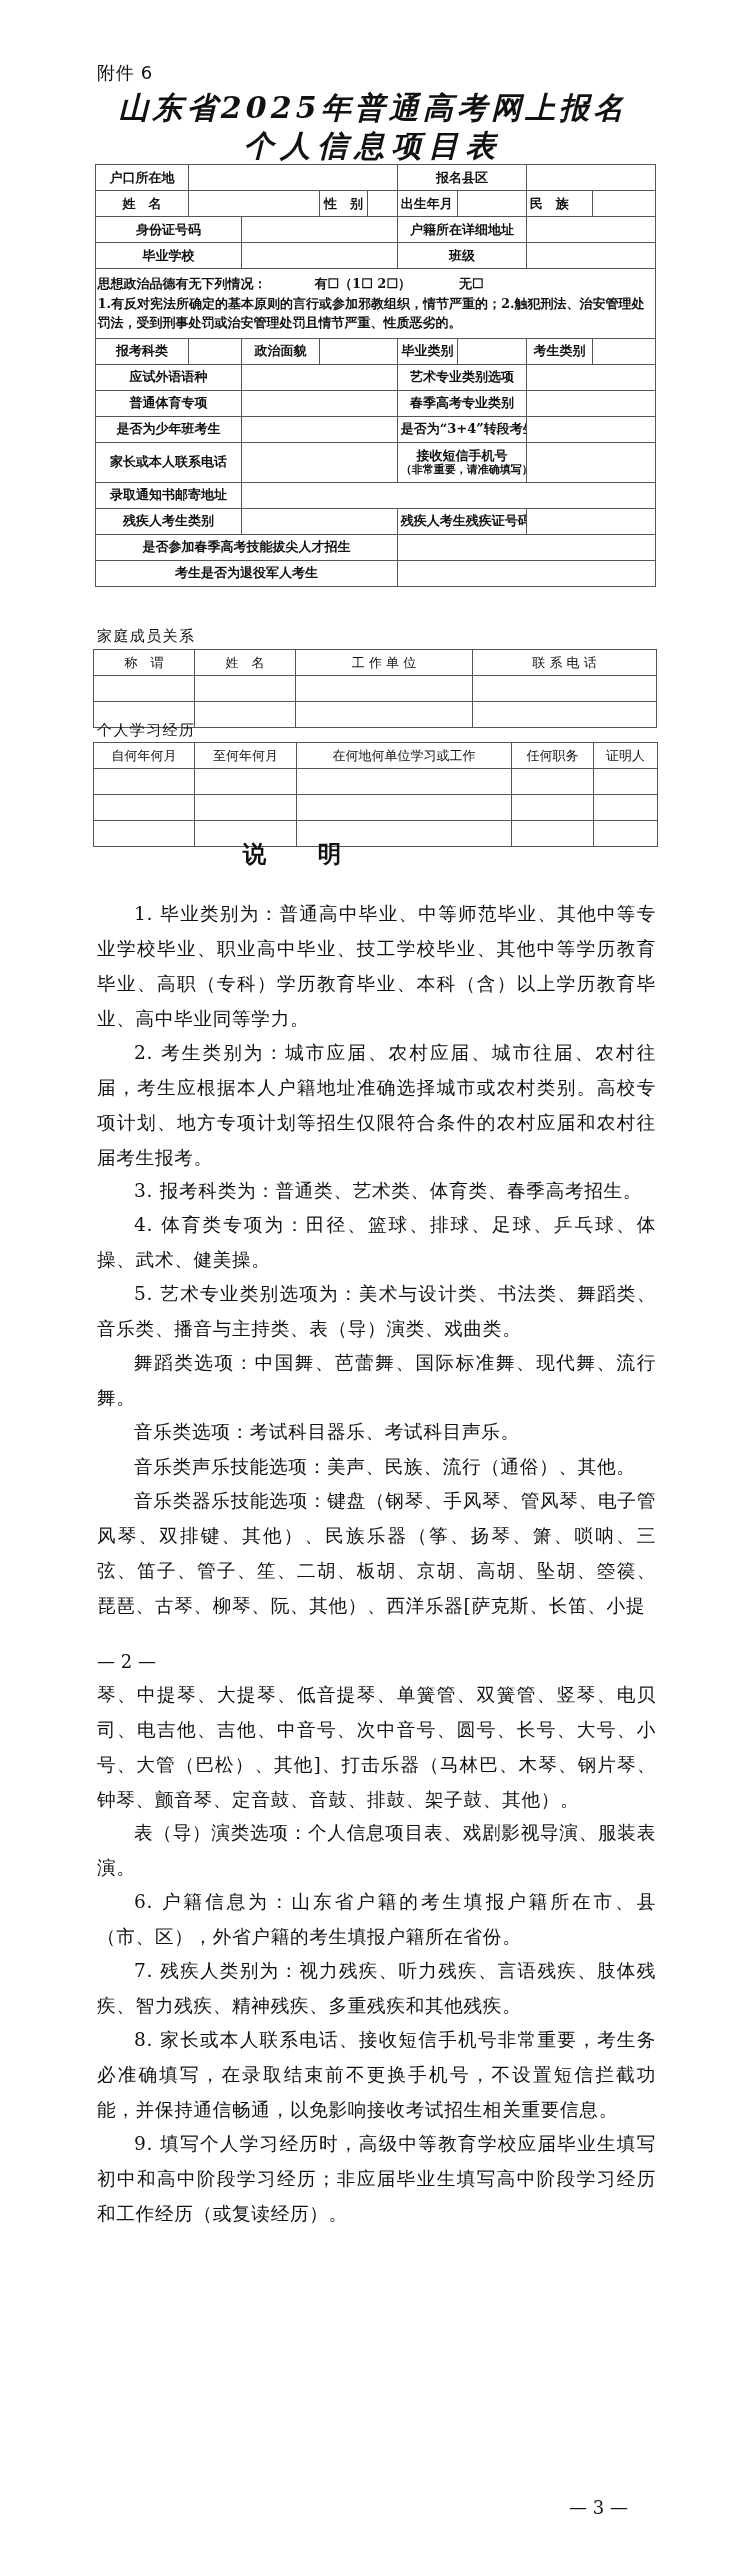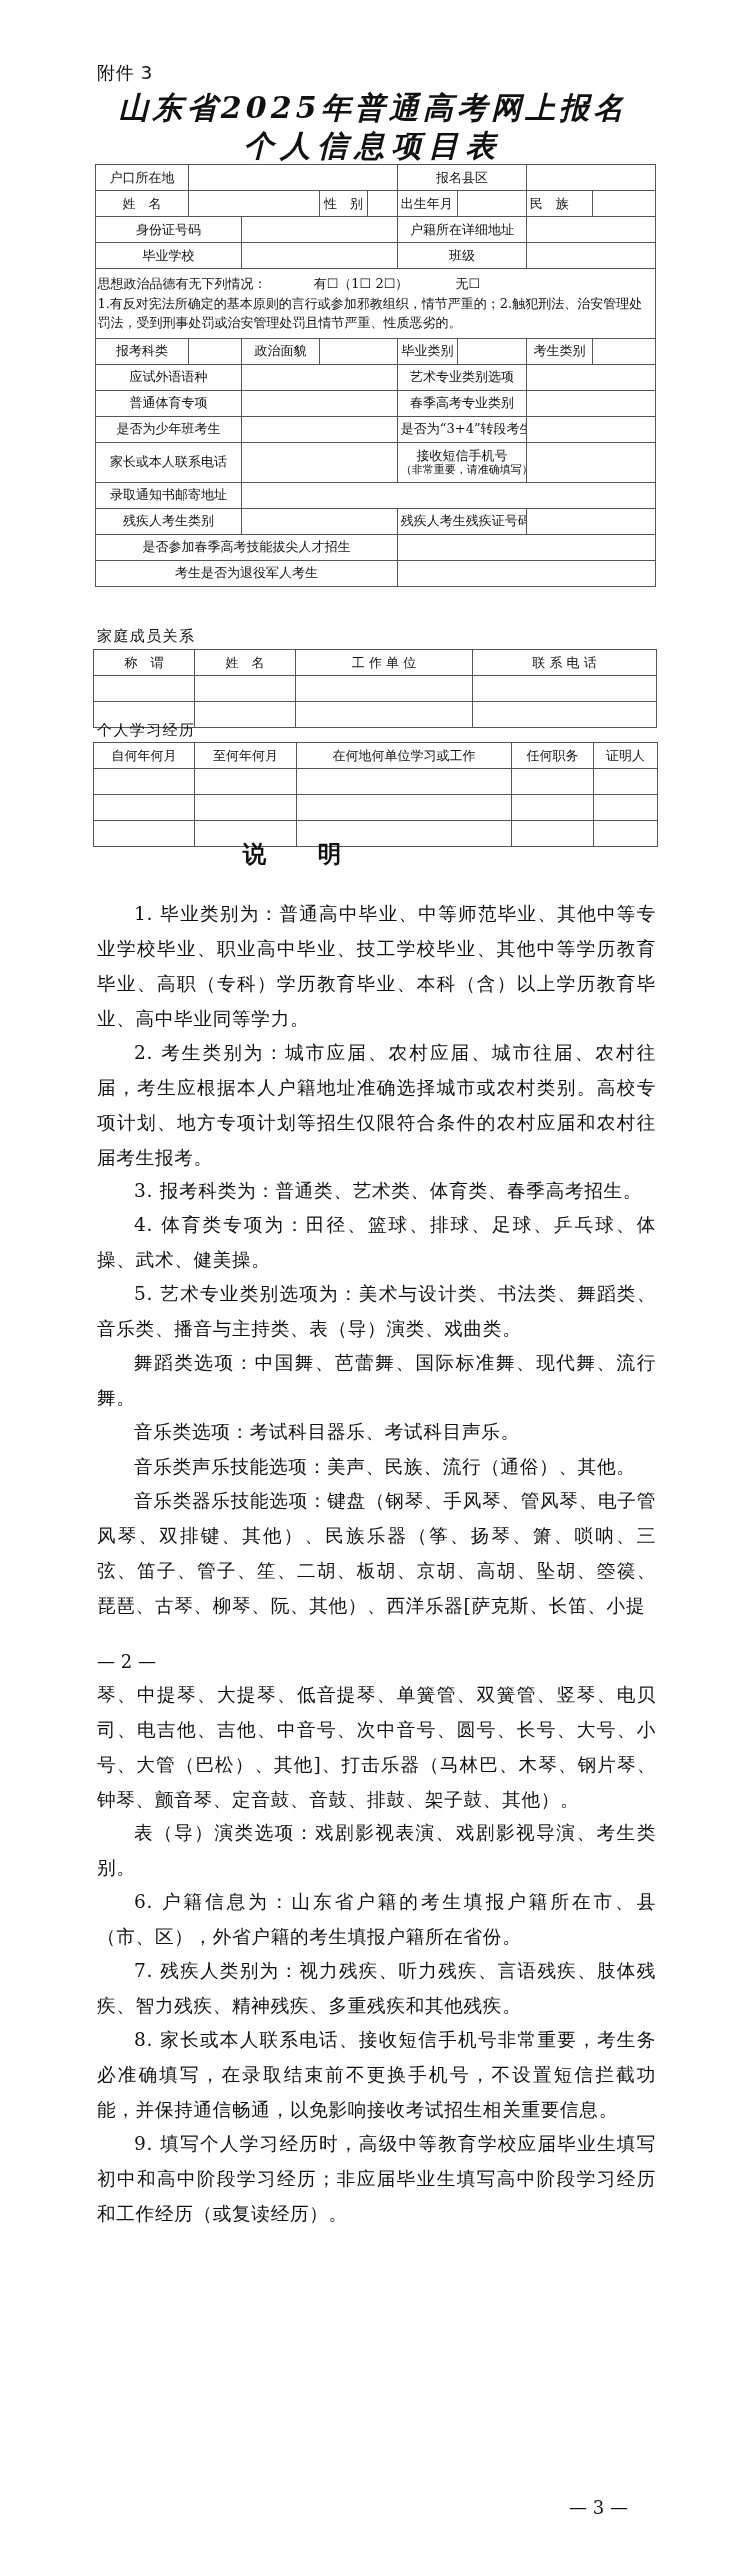--- a/index.html
+++ b/index.html
@@ -20,25 +20,25 @@
   .section-label { font-size: 15px; letter-spacing: 1.4px; }
 
   .sm-title { left: 0; width: 598px; top: 838px; text-align: center; font-size: 23.5px; font-weight: bold; letter-spacing: 14px; }
   .para { left: 97px; width: 559px; font-size: 18.6px; line-height: 35px; text-align: justify; letter-spacing: 0.7px; }
   .indent { text-indent: 37px; }
   .pnum { font-size: 18px; }
 </style>
 </head>
 <body>
 
-<div class="abs attach">附件 3</div>
+<div class="abs attach">附件 6</div>
 <div class="abs title1">山东省2025年普通高考网上报名</div>
 <div class="abs title2">个人信息项目表</div>
 
-<table class="form abs" style="left:95px; top:164px; width:559px;">
+<table class="form abs" style="left:95px; top:164px; width:559px;font-weight:bold;">
   <colgroup>
     <col style="width:93px">
       <col style="width:53px">
       <col style="width:78px">
       <col style="width:48px">
       <col style="width:30px">
     <col style="width:60px">
       <col style="width:69px">
       <col style="width:66px">
       <col style="width:63px">
@@ -219,20 +219,20 @@
 <div class="abs para indent" style="top:1207px;">4. 体育类专项为：田径、篮球、排球、足球、乒乓球、体操、武术、健美操。</div>
 <div class="abs para indent" style="top:1276px;">5. 艺术专业类别选项为：美术与设计类、书法类、舞蹈类、音乐类、播音与主持类、表（导）演类、戏曲类。</div>
 <div class="abs para indent" style="top:1345px;">舞蹈类选项：中国舞、芭蕾舞、国际标准舞、现代舞、流行舞。</div>
 <div class="abs para indent" style="top:1414px;">音乐类选项：考试科目器乐、考试科目声乐。</div>
 <div class="abs para indent" style="top:1449px;">音乐类声乐技能选项：美声、民族、流行（通俗）、其他。</div>
 <div class="abs para indent" style="top:1483px;">音乐类器乐技能选项：键盘（钢琴、手风琴、管风琴、电子管风琴、双排键、其他）、民族乐器（筝、扬琴、箫、唢呐、三弦、笛子、管子、笙、二胡、板胡、京胡、高胡、坠胡、箜篌、琵琶、古琴、柳琴、阮、其他）、西洋乐器[萨克斯、长笛、小提</div>
 
 <div class="abs pnum" style="left:97px; top:1651px;">— 2 —</div>
 
 <div class="abs para" style="top:1677px;">琴、中提琴、大提琴、低音提琴、单簧管、双簧管、竖琴、电贝司、电吉他、吉他、中音号、次中音号、圆号、长号、大号、小号、大管（巴松）、其他]、打击乐器（马林巴、木琴、钢片琴、钟琴、颤音琴、定音鼓、音鼓、排鼓、架子鼓、其他）。</div>
-<div class="abs para indent" style="top:1815px;">表（导）演类选项：戏剧影视表演、戏剧影视导演、考生类别。</div>
+<div class="abs para indent" style="top:1815px;">表（导）演类选项：个人信息项目表、戏剧影视导演、服装表演。</div>
 <div class="abs para indent" style="top:1884px;">6. 户籍信息为：山东省户籍的考生填报户籍所在市、县（市、区），外省户籍的考生填报户籍所在省份。</div>
 <div class="abs para indent" style="top:1953px;">7. 残疾人类别为：视力残疾、听力残疾、言语残疾、肢体残疾、智力残疾、精神残疾、多重残疾和其他残疾。</div>
 <div class="abs para indent" style="top:2022px;">8. 家长或本人联系电话、接收短信手机号非常重要，考生务必准确填写，在录取结束前不更换手机号，不设置短信拦截功能，并保持通信畅通，以免影响接收考试招生相关重要信息。</div>
 <div class="abs para indent" style="top:2126px;">9. 填写个人学习经历时，高级中等教育学校应届毕业生填写初中和高中阶段学习经历；非应届毕业生填写高中阶段学习经历和工作经历（或复读经历）。</div>
 
 <div class="abs pnum" style="left:569px; top:2497px;">— 3 —</div>
 
 
 </body></html>

